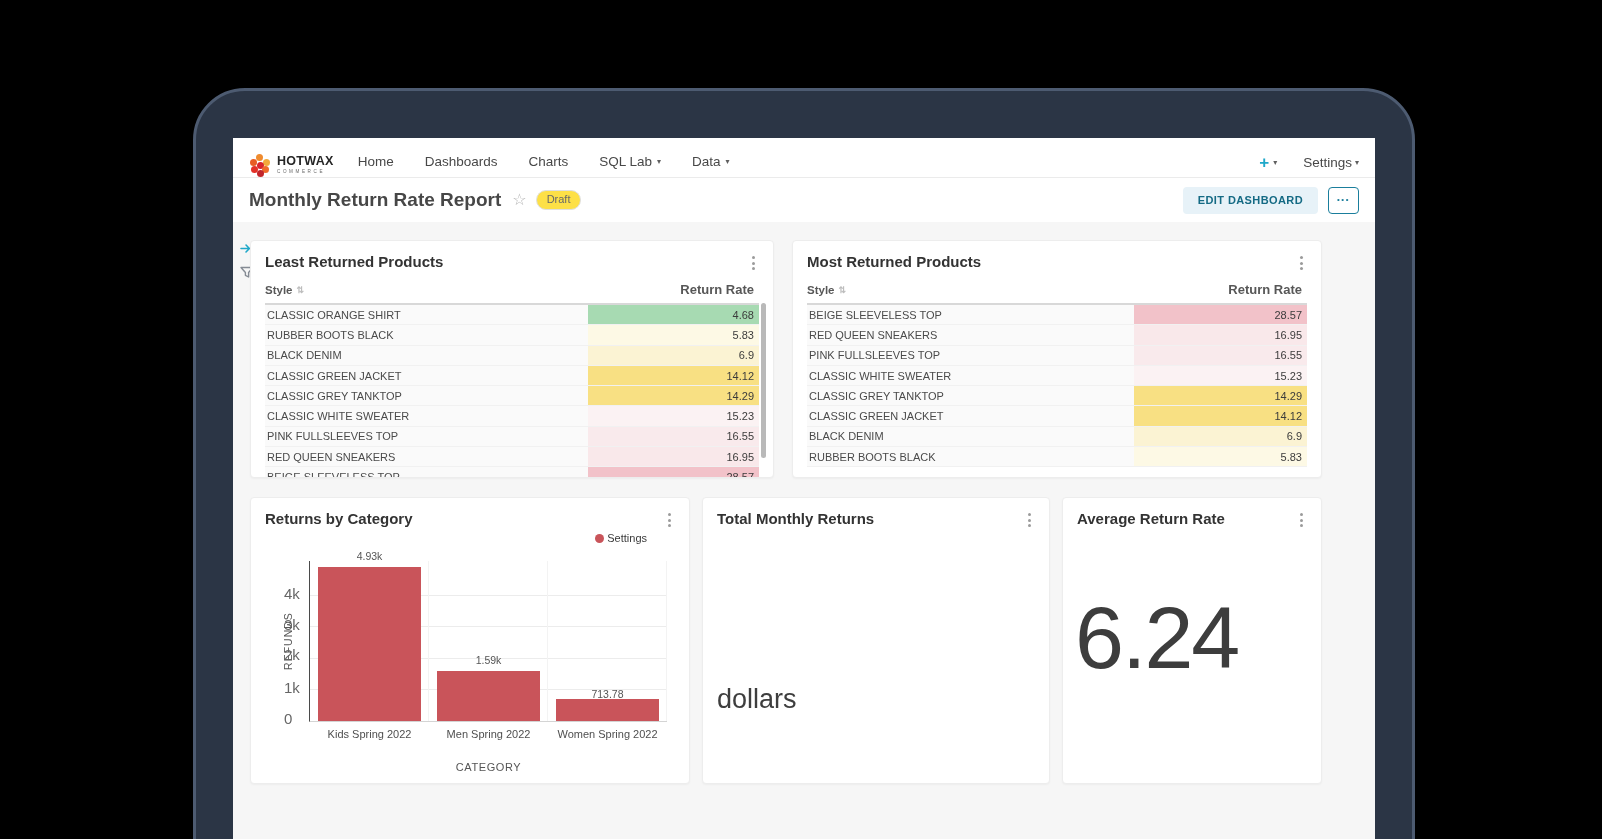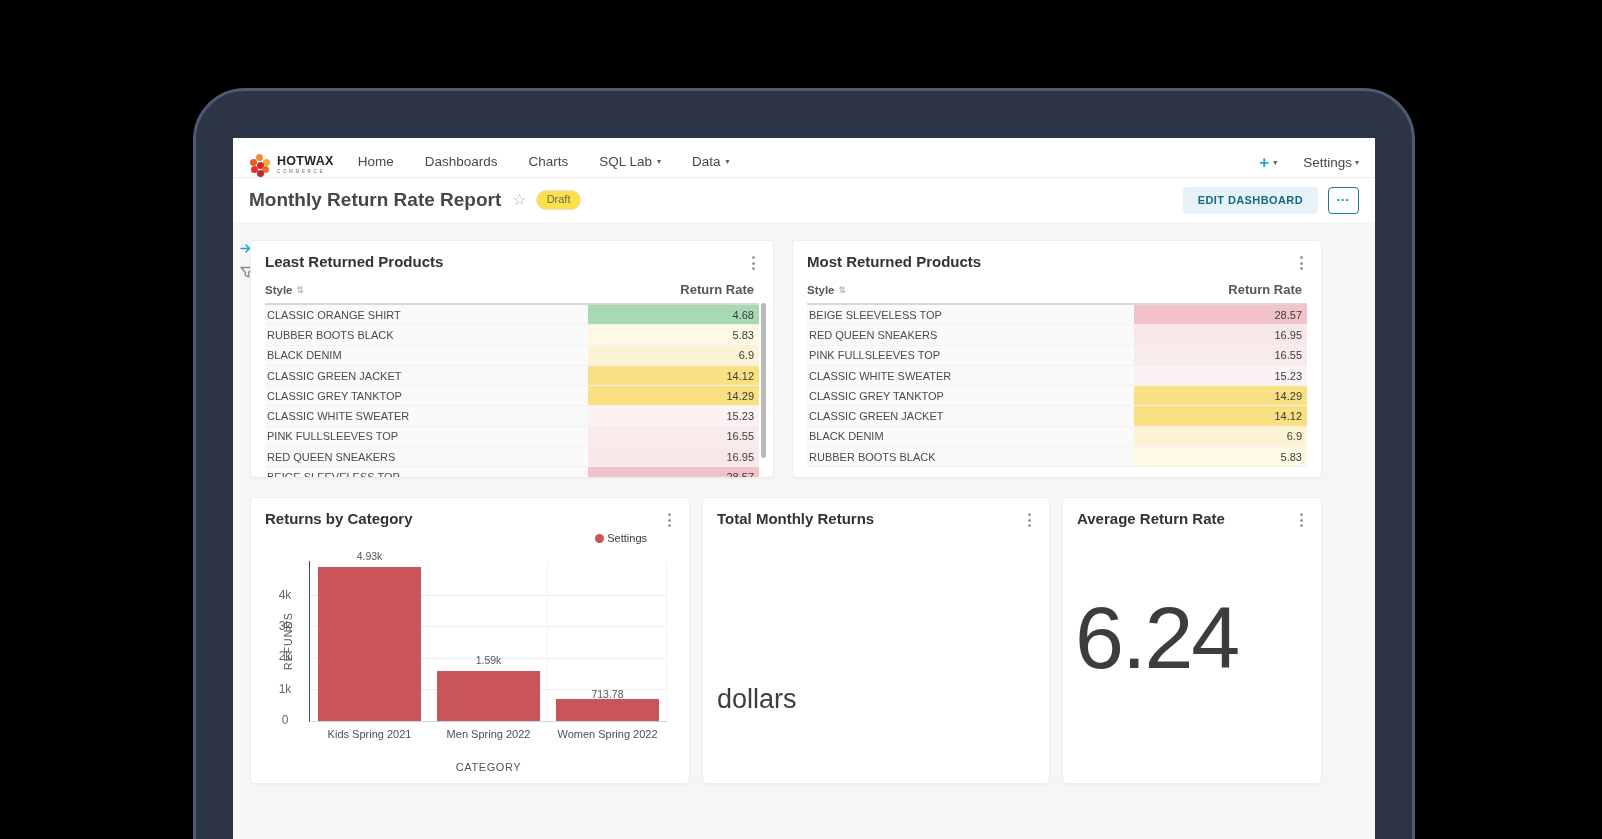--- a/index.html
+++ b/index.html
@@ -71,21 +71,21 @@
   .card-chart{left:17px;top:275px;width:440px;height:287px;}
   .legend{position:absolute;top:34px;right:42px;display:flex;align-items:center;gap:3px;cursor:pointer;}
   .legend-dot{width:9px;height:9px;border-radius:50%;}
   .legend-label{font-size:11px;color:#3a3a3a;}
   .plot{position:absolute;left:58px;top:63px;width:357px;height:160px;
     border-left:1.5px solid #4a4a4a;border-bottom:1px solid #d4d4d4;}
   .gridline{position:absolute;left:0;right:0;height:1px;background:#ececec;}
   .vgrid{position:absolute;top:0;bottom:0;width:1px;background:#f3f3f3;}
   .bar{position:absolute;bottom:0;}
   .bar-label{position:absolute;text-align:center;font-size:10.5px;color:#555;}
-  .ytick{position:absolute;right:100%;margin-right:12px;font-size:12px;color:#666;width:26px;text-align:center;line-height:1;}
+  .ytick{position:absolute;right:100%;margin-right:0;font-size:15px;color:#666;width:26px;text-align:left;line-height:1;}
   .xtick{position:absolute;top:100%;margin-top:7px;text-align:center;font-size:11px;color:#4f4f4f;white-space:nowrap;}
   .ylabel{position:absolute;left:-51px;top:50%;transform:translate(-0%,-50%) rotate(-90deg);transform-origin:center;
     font-size:10.5px;letter-spacing:1px;color:#555;white-space:nowrap;}
   .xlabel{position:absolute;top:calc(100% + 40px);left:0;width:100%;text-align:center;font-size:11px;letter-spacing:.6px;color:#555;}
 
   
   .card-total{left:469px;top:275px;width:348px;height:287px;}
   .card-avg{left:829px;top:275px;width:260px;height:287px;}
   .big-value{position:absolute;left:12px;font-size:88px;font-weight:400;color:#3d3d3d;letter-spacing:-2px;line-height:1;}
   .bv-total{top:80px;}
@@ -303,21 +303,21 @@
             <div class="ytick" style="bottom: 26.25px;">1k</div>
             <div class="gridline" style="bottom: 62.5px;"></div>
             <div class="ytick" style="bottom: 59px;">2k</div>
             <div class="gridline" style="bottom: 93.75px;"></div>
             <div class="ytick" style="bottom: 88.75px;">3k</div>
             <div class="gridline" style="bottom: 125px;"></div>
             <div class="ytick" style="bottom: 120px;">4k</div>
             <div class="vgrid" style="left: 118px;"></div>
             <div class="bar" style="left: 7.735px; width: 103.53px; height: 154.062px; background: rgb(201, 84, 90);"></div>
             <div class="bar-label" style="left: 0px; width: 119px; bottom: 159.062px;">4.93k</div>
-            <div class="xtick" style="left: 0px; width: 119px;">Kids Spring 2021</div>
+            <div class="xtick" style="left: 0px; width: 119px;">Kids Spring 2022</div>
             <div class="vgrid" style="left: 237px;"></div>
             <div class="bar" style="left: 126.735px; width: 103.53px; height: 49.6875px; background: rgb(201, 84, 90);"></div>
             <div class="bar-label" style="left: 119px; width: 119px; bottom: 54.6875px;">1.59k</div>
             <div class="xtick" style="left: 119px; width: 119px;">Men Spring 2022</div>
             <div class="vgrid" style="left: 356px;"></div>
             <div class="bar" style="left: 245.735px; width: 103.53px; height: 22.3056px; background: rgb(201, 84, 90);"></div>
             <div class="bar-label" style="left: 238px; width: 119px; bottom: 21px;">713.78</div>
             <div class="xtick" style="left: 238px; width: 119px;">Women Spring 2022</div>
           </div>
       </section>

